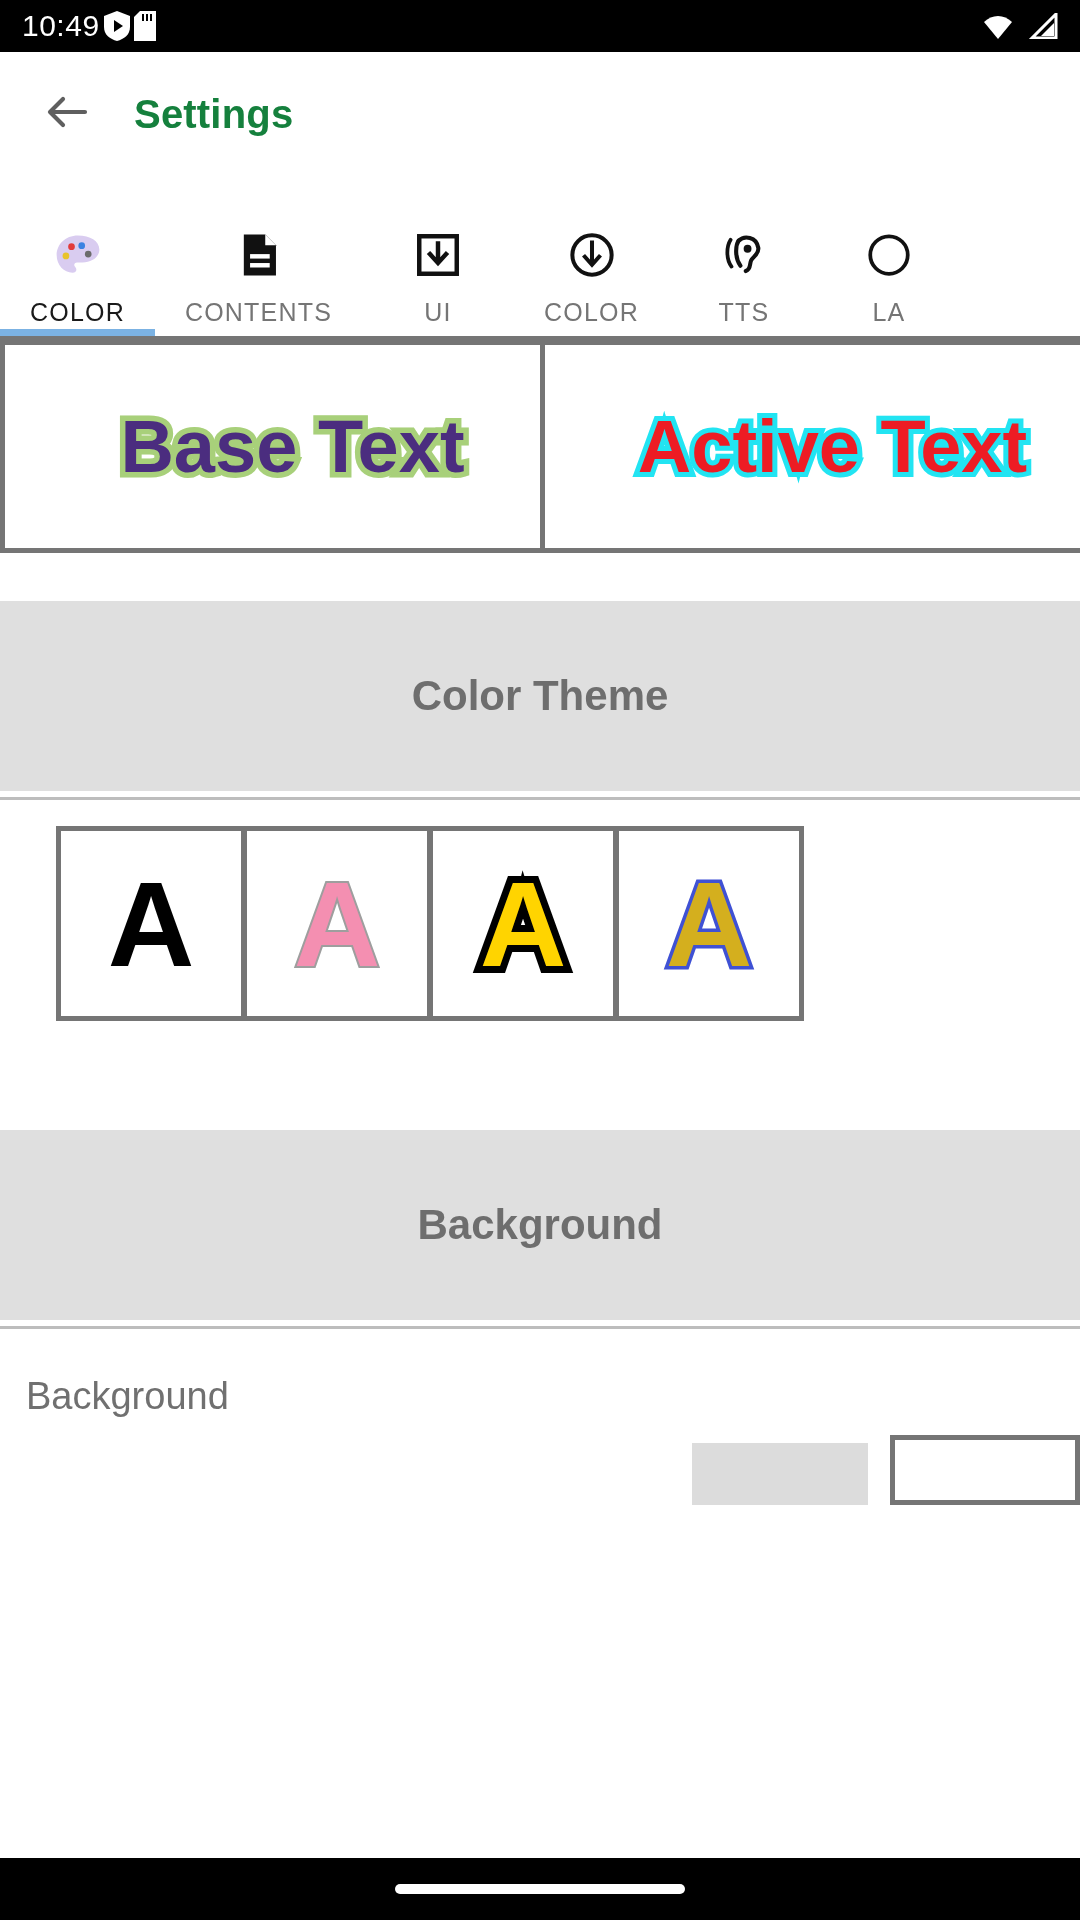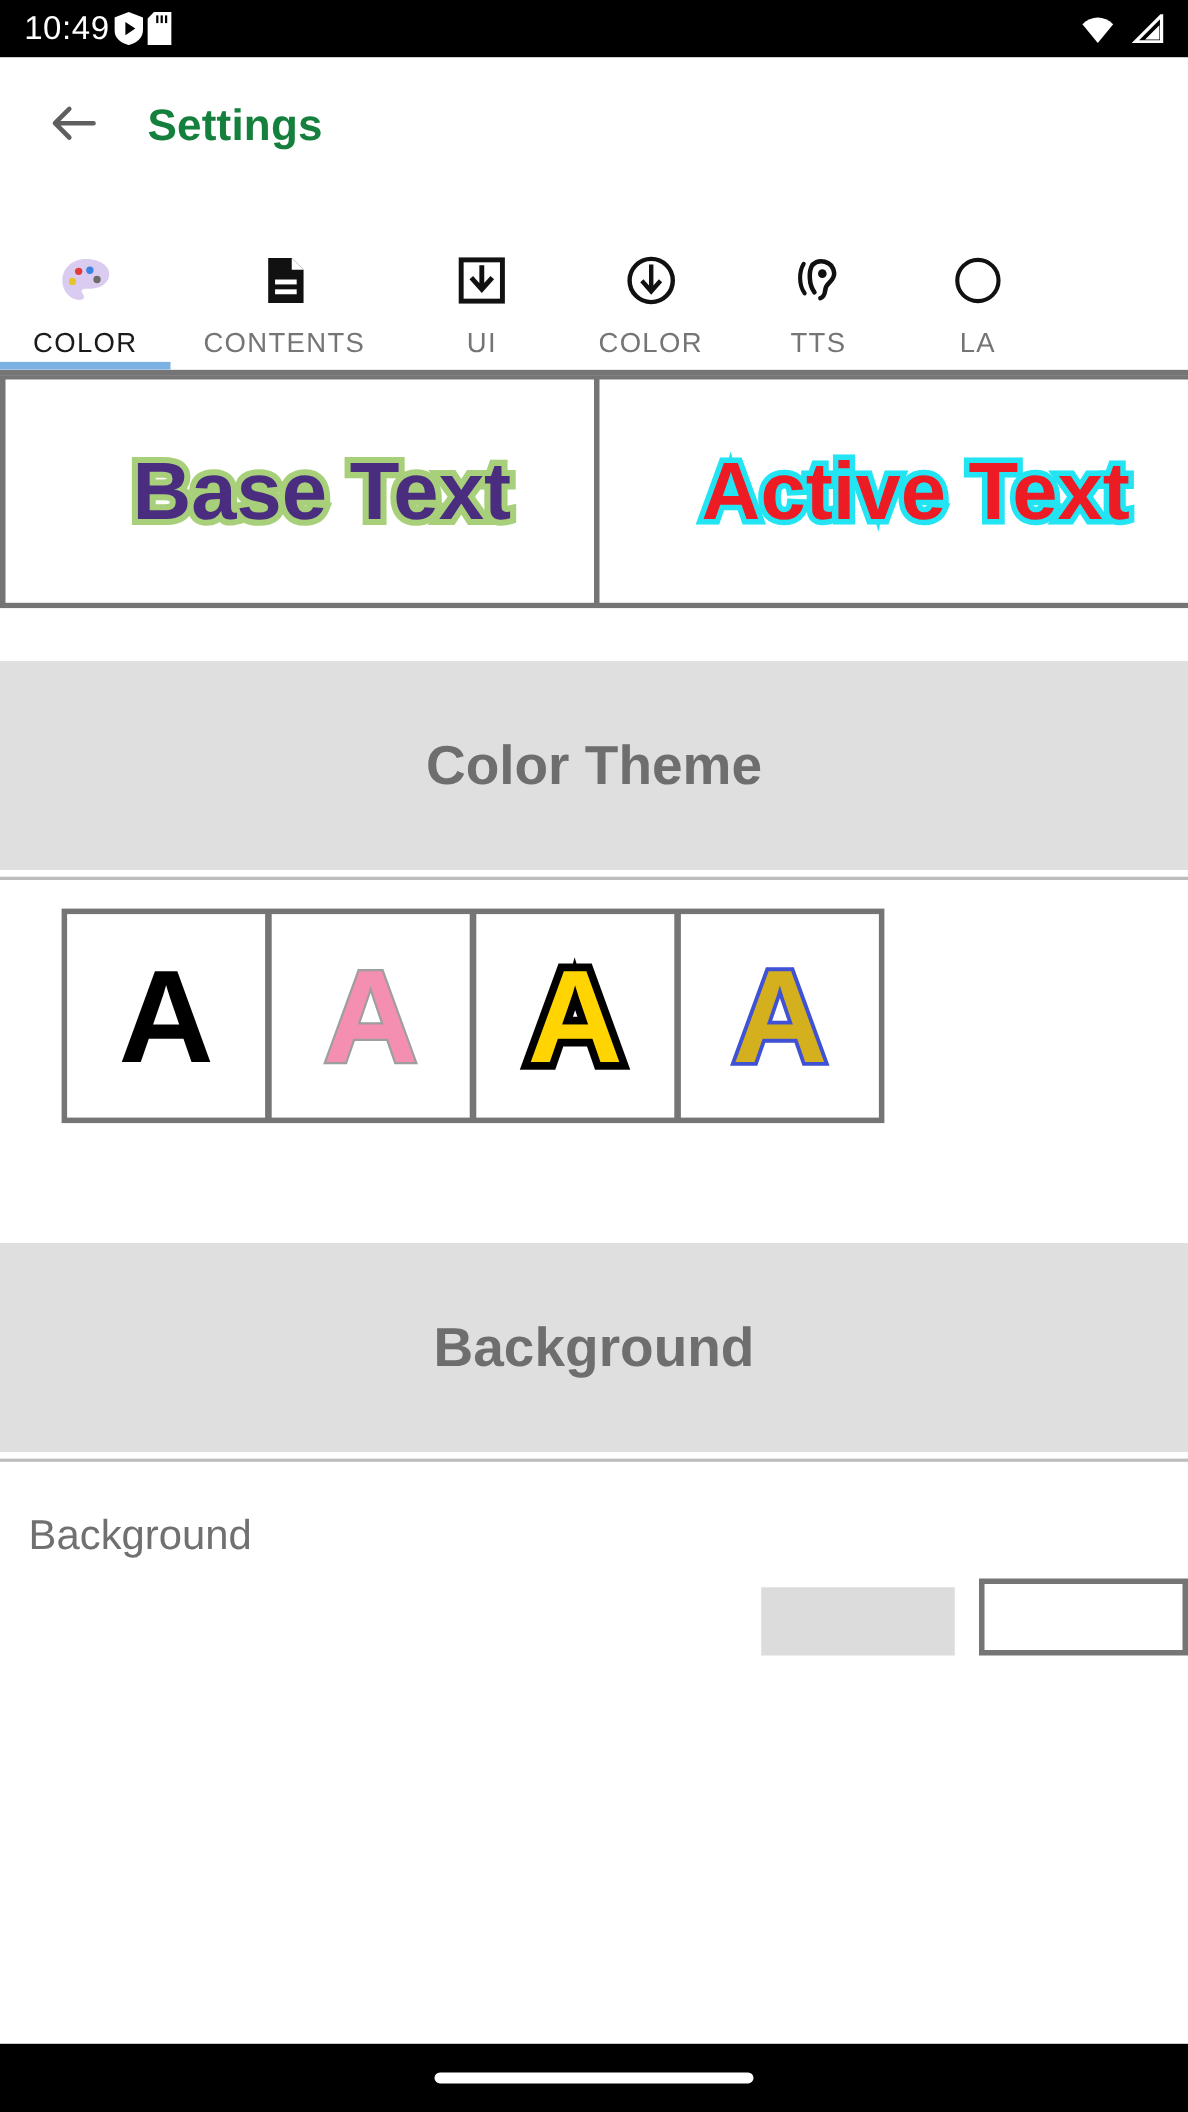--- a/index.html
+++ b/index.html
@@ -82,21 +82,21 @@
     -webkit-text-stroke:10px #22E4F2;
     paint-order:stroke fill;
   }
 
   
   .section-band{
     background:#DFDFDF; height:190px;
     display:flex; align-items:center; justify-content:center;
   }
   .section-band-title{
-    font-size:50px; font-weight:700; color:#6E6E6E;
+    font-size:42px; font-weight:700; color:#6E6E6E;
   }
   .rule-light{ height:3px; background:#BDBDBD; }
   .rule-gap{ height:6px; background:#fff; }
 
   
   .theme-area{ background:#fff; padding:26px 0 0 0; height:330px; }
   .swatch-strip{
     margin-left:56px; display:inline-flex; background:#757575;
     padding:5px; gap:6px;
   }

